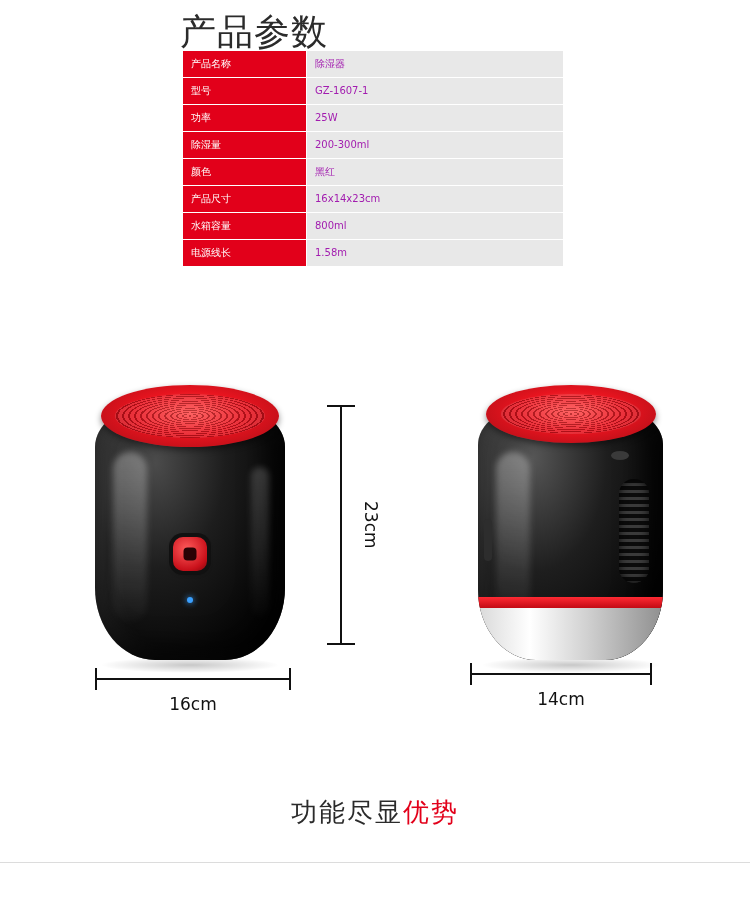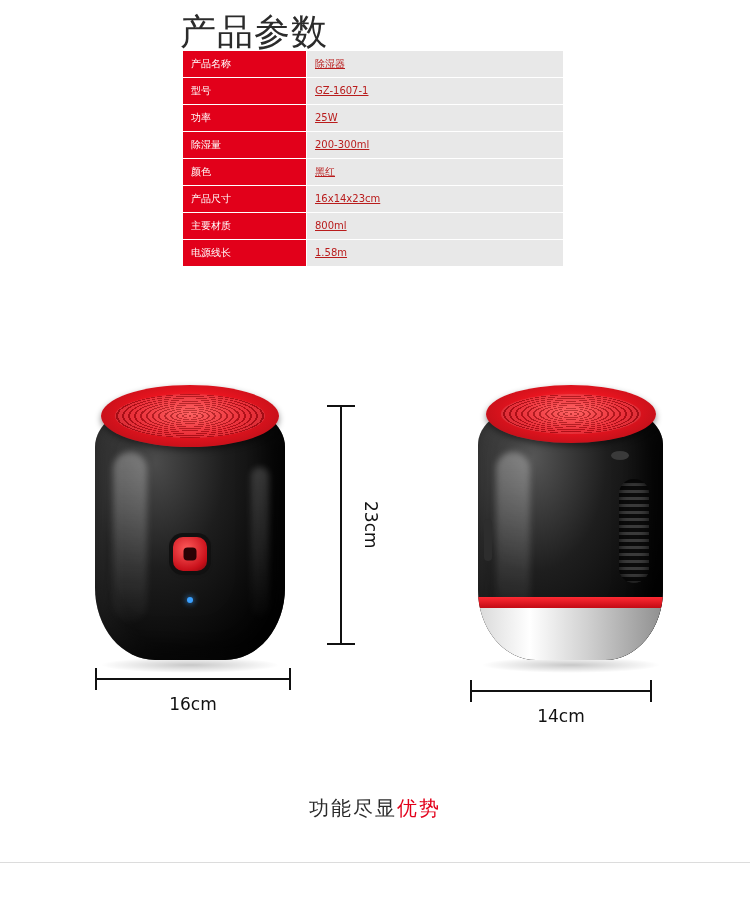--- a/index.html
+++ b/index.html
@@ -44,22 +44,21 @@
     box-sizing: border-box;
   }
   .spec-table td.key {
     width: 124px;
     background: #e2001a;
     color: #ffffff;
     border-color: #ffffff;
   }
   .spec-table td.val {
     background: #e8e8e8;
-    color: #b91c1c;
-    text-decoration: underline;
+    color: #a21caf;
   }
 
   
   .products {
     position: absolute;
     left: 0;
     top: 360px;
     width: 750px;
     height: 400px;
   }
@@ -316,30 +315,30 @@
     position: absolute;
     top: 16px;
     left: 0;
     width: 100%;
     text-align: center;
     font-size: 17px;
     color: #111;
     font-family: "DejaVu Sans", sans-serif;
   }
   .dim-left { left: 95px; top: 318px; width: 196px; }
-  .dim-right { left: 470px; top: 330px; width: 182px; }
+  .dim-right { left: 470px; top: 313px; width: 182px; }
 
   
   .section-heading {
     position: absolute;
     left: 0;
     top: 795px;
     width: 750px;
     text-align: center;
-    font-size: 20px;
+    font-size: 26px;
     color: #2b2b2b;
     font-family: "DejaVu Sans", sans-serif;
     letter-spacing: 2px;
   }
   .section-heading .accent { color: #e2001a; }
 
   .divider {
     position: absolute;
     left: 0;
     top: 862px;
@@ -373,21 +372,21 @@
     </tr>
     <tr>
       <td class="key">颜色</td>
       <td class="val">黑红</td>
     </tr>
     <tr>
       <td class="key">产品尺寸</td>
       <td class="val">16x14x23cm</td>
     </tr>
     <tr>
-      <td class="key">主要材质</td>
+      <td class="key">水箱容量</td>
       <td class="val">800ml</td>
     </tr>
     <tr>
       <td class="key">电源线长</td>
       <td class="val">1.58m</td>
     </tr>
   </tbody>
 </table>
 
 <div class="products">

